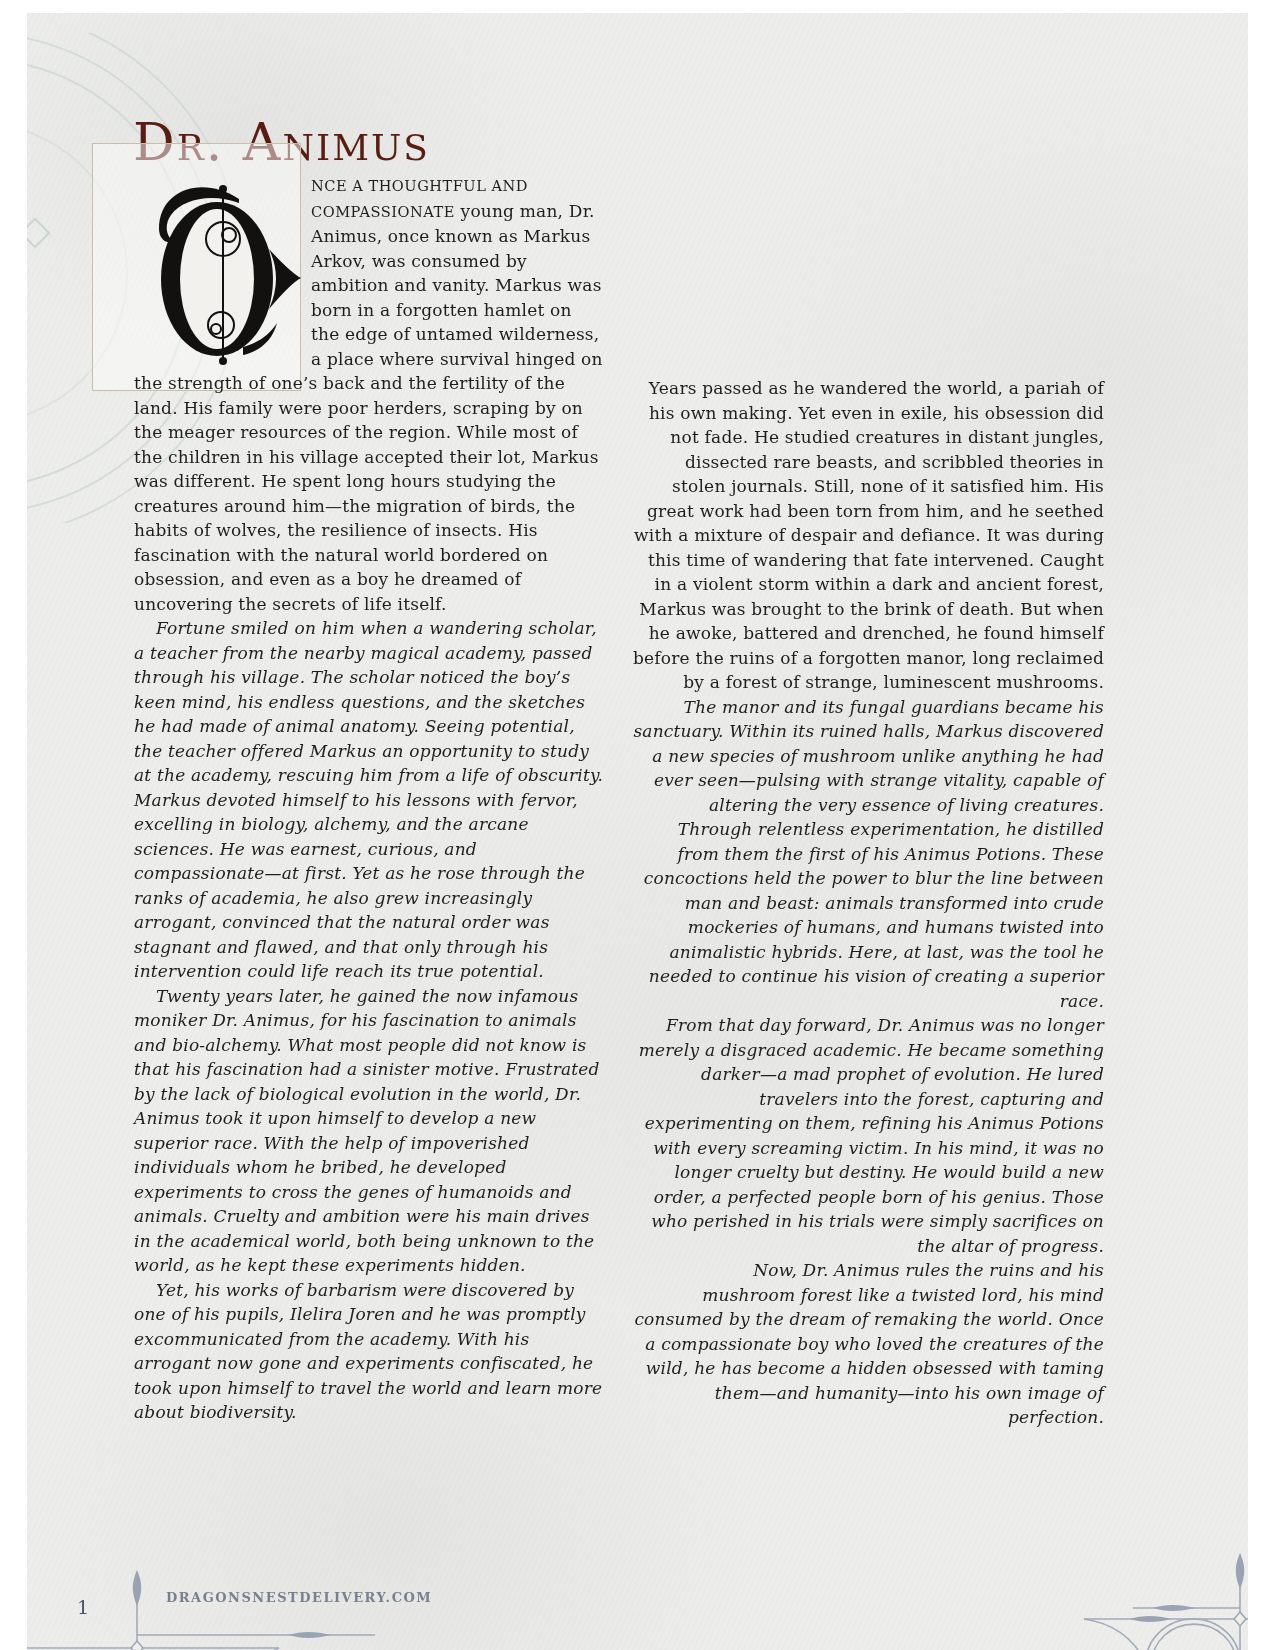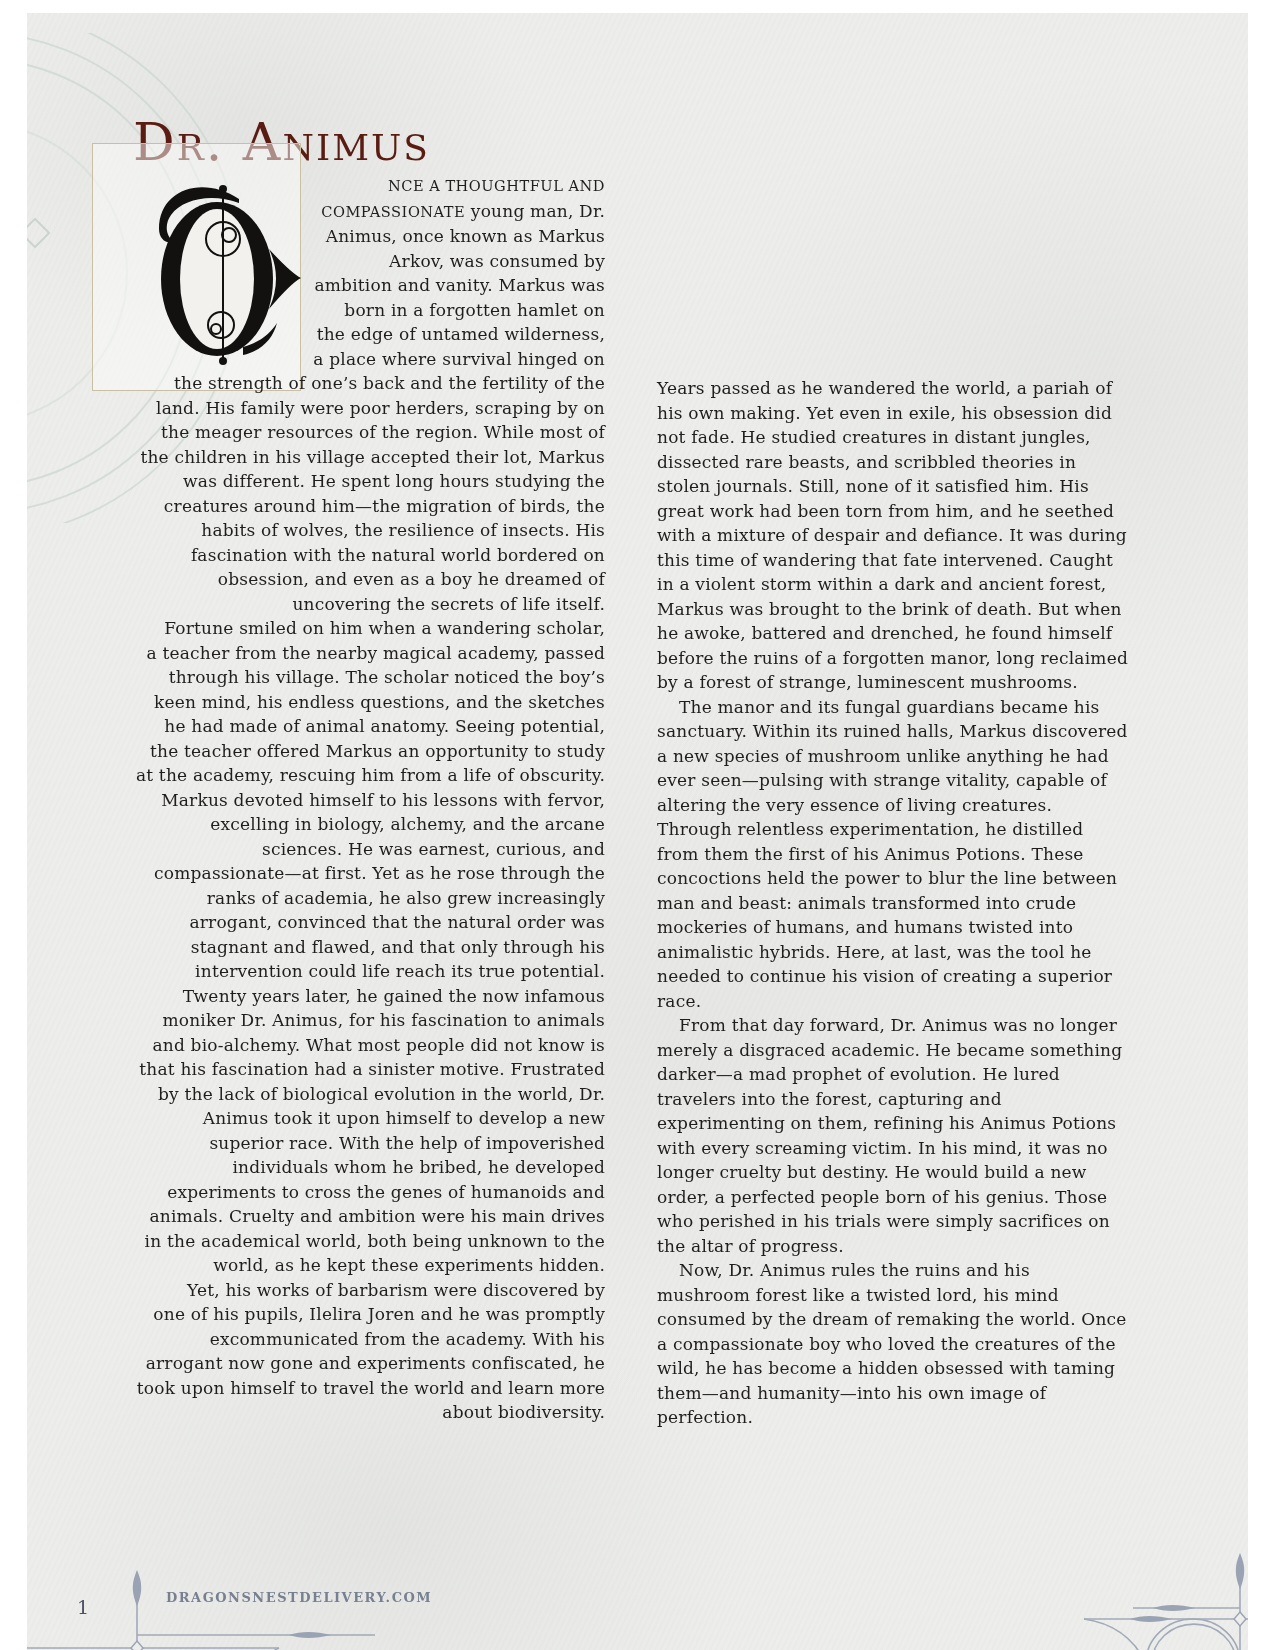--- a/index.html
+++ b/index.html
@@ -33,24 +33,24 @@
     background:rgba(252,252,250,0.5);
     z-index:0;
   }
   .col{
     position:absolute;width:471px;
     font-size:17px;line-height:24.5px;
     letter-spacing:0.2px;
     color:#201e1c;
     z-index:1;
   }
-  .col-left{left:107px;top:160px;text-align:right;}
-  .col-right{left:630px;top:363px;}
+  .col-left{left:107px;top:160px;}
+  .col-right{left:606px;top:363px;text-align:right;}
   .para{margin:0;padding:0;}
-  .para.indent{text-indent:22px;}
+  .para.indent{text-indent:22px;font-style:italic;}
   .dropfloat{
     float:left;
     width:177px;height:198px;
     position:relative;
   }
   .dropcap-svg{display:block;margin:4px 0 0 9px;}
   .visually-hidden{
     position:absolute;width:1px;height:1px;overflow:hidden;
     clip:rect(0 0 0 0);white-space:nowrap;
   }

